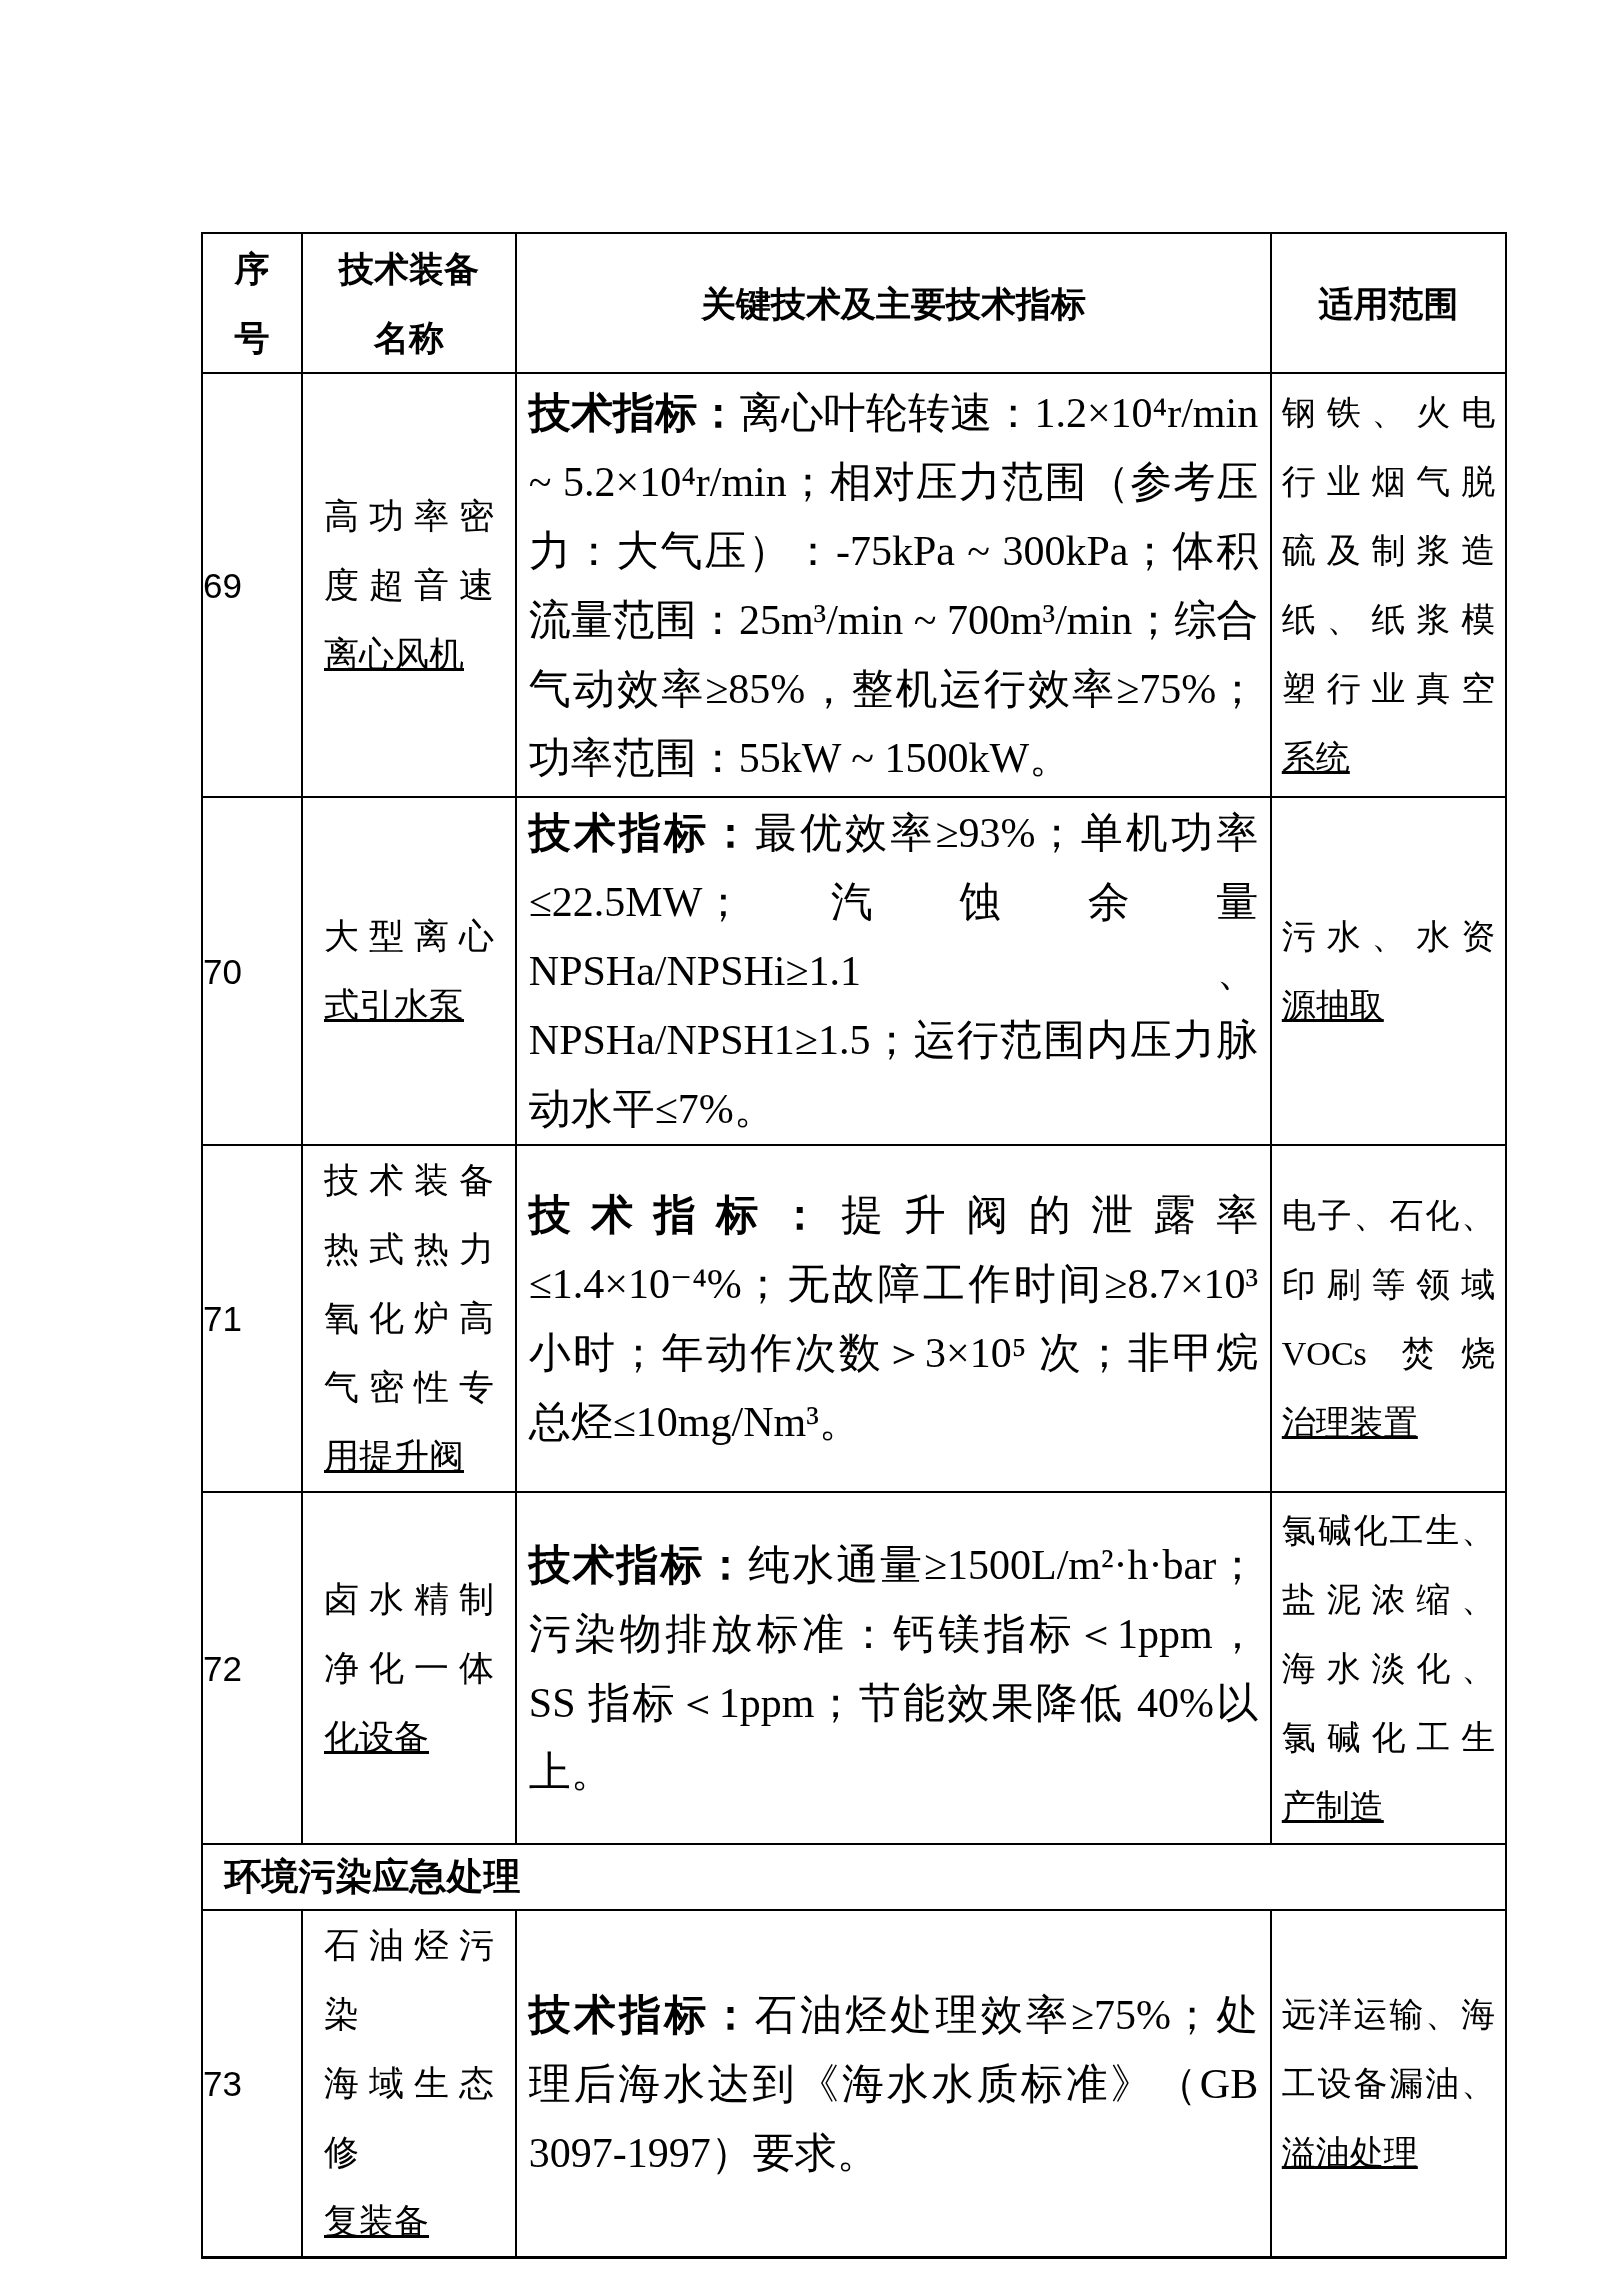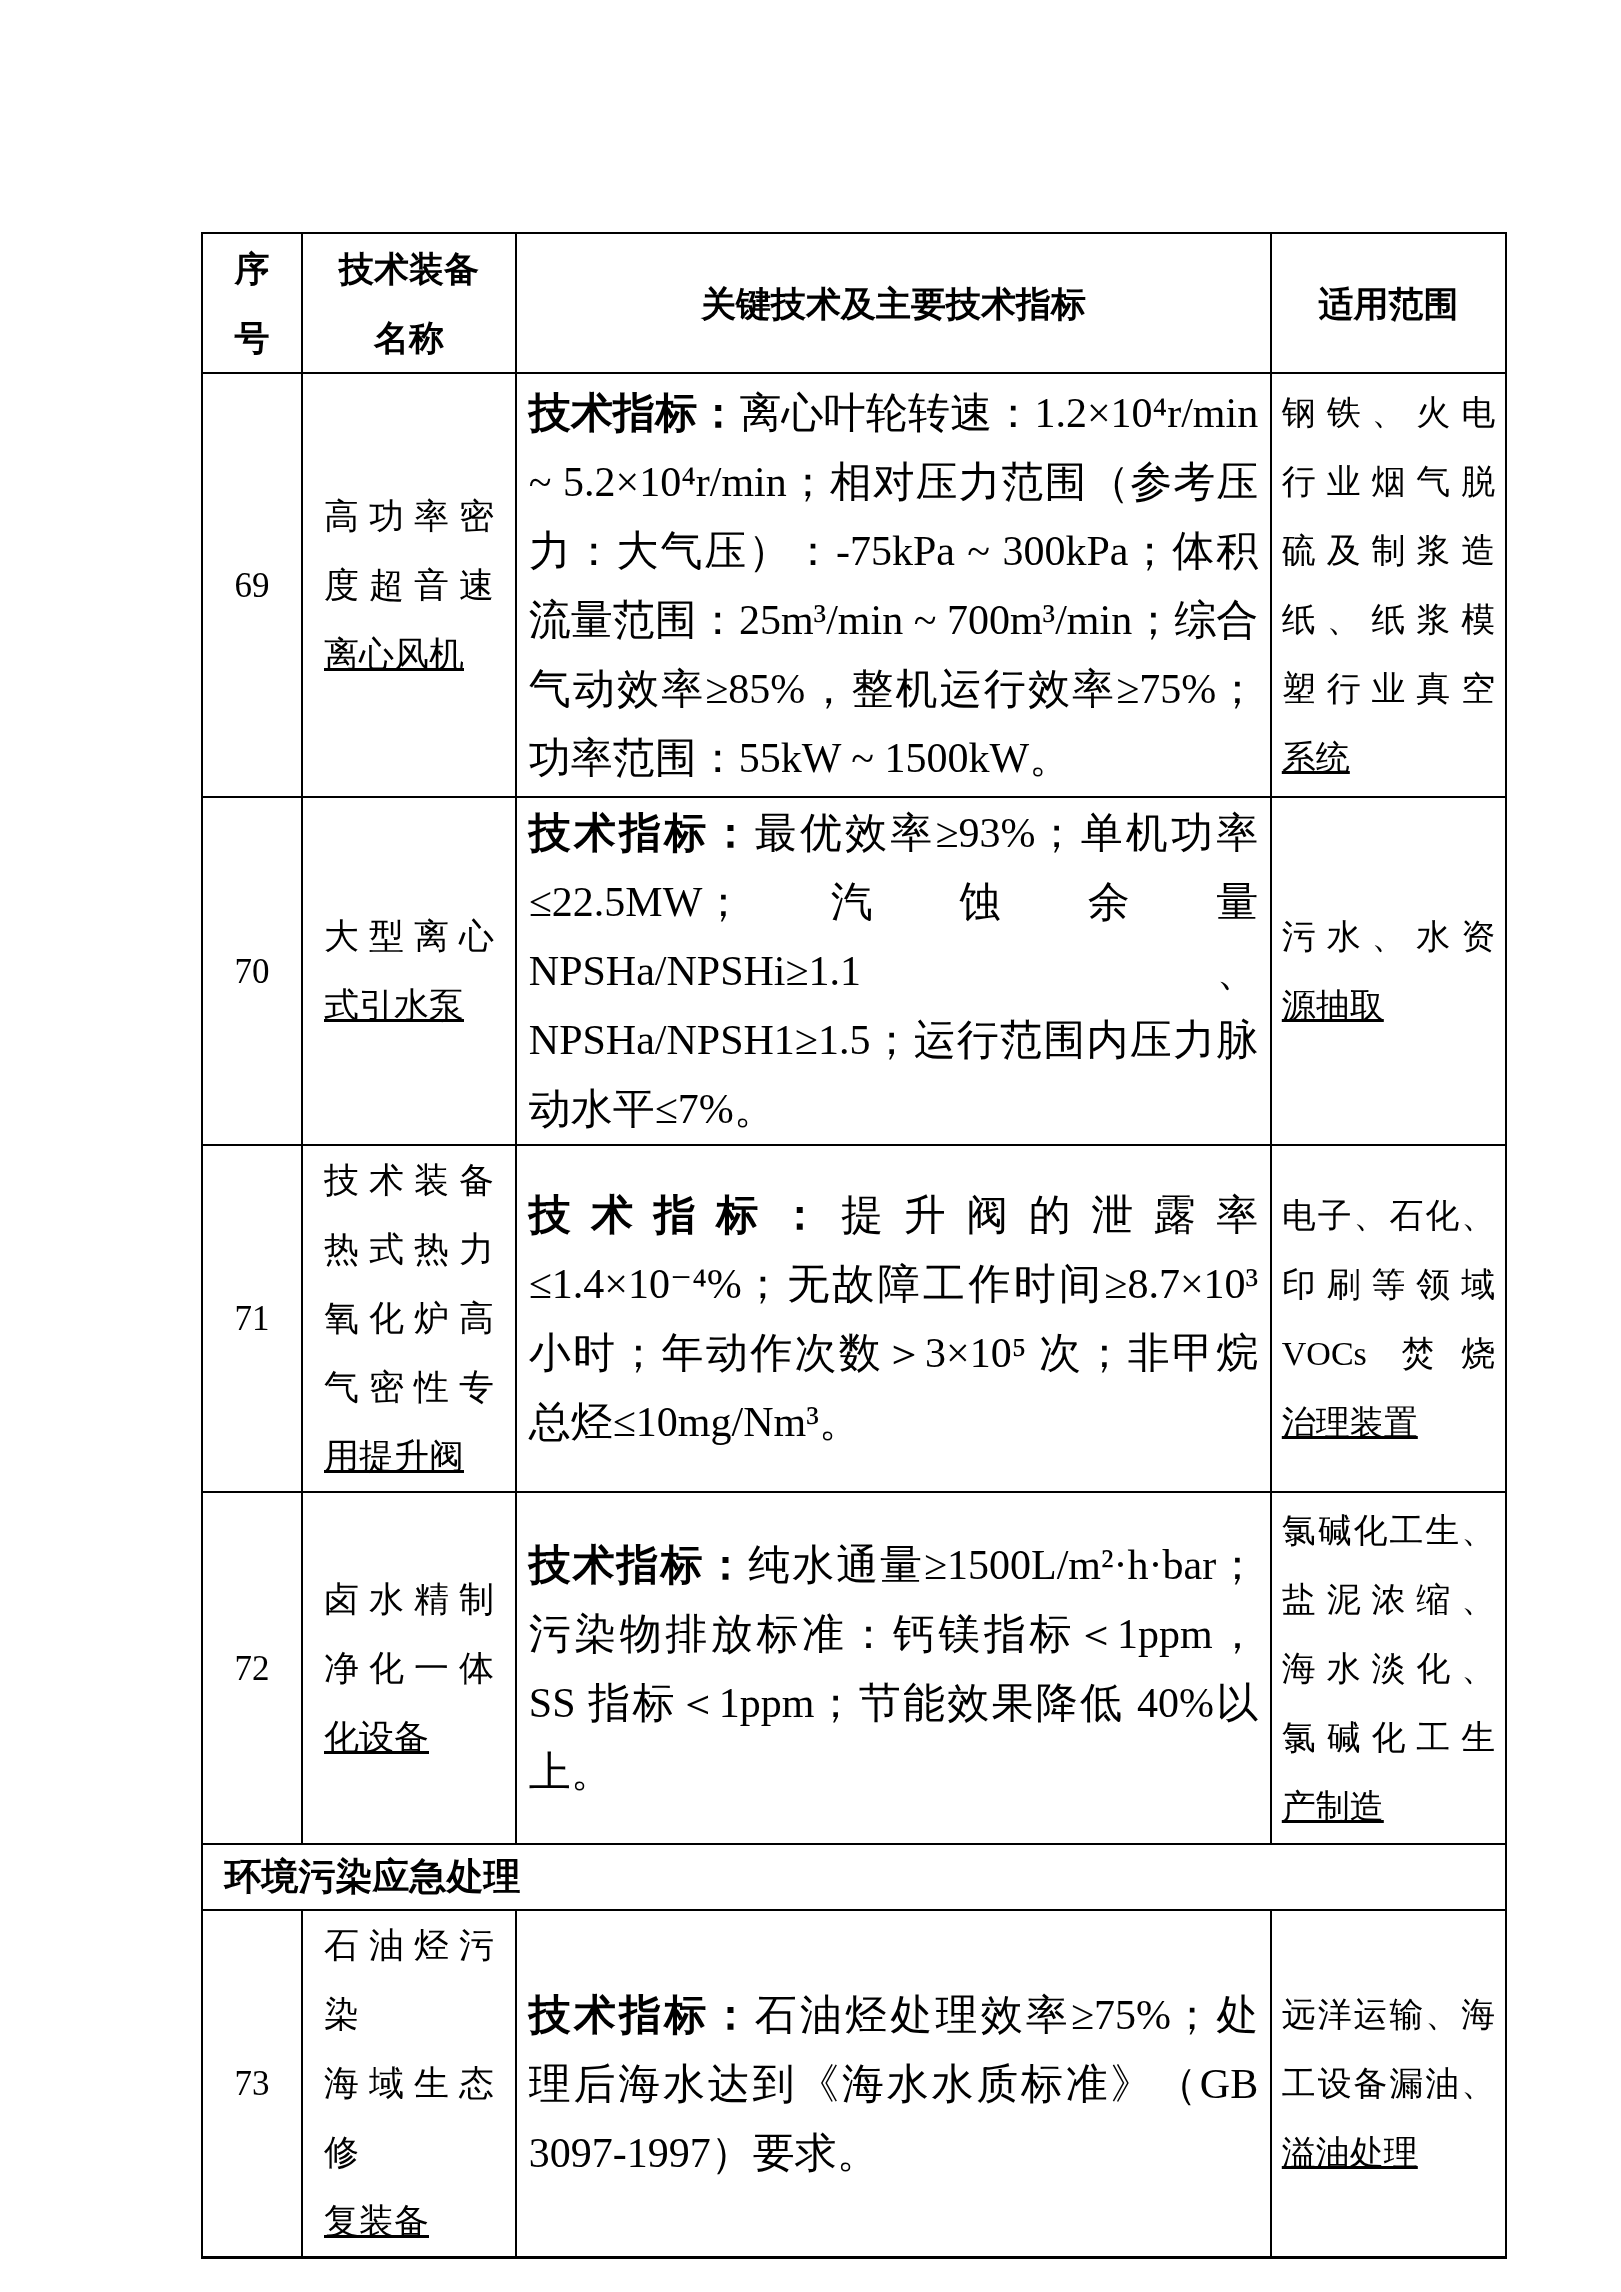--- a/index.html
+++ b/index.html
@@ -47,22 +47,22 @@
     font-size: 35px;
     line-height: 69px;
     text-align: center;
     white-space: pre-line;
   }
 
   
   td.num {
     font-size: 35px;
     line-height: 69px;
-    text-align: center;
-    font-family: Liberation Serif, serif;
+    text-align: left;
+    font-family: Liberation Sans, sans-serif;
   }
 
   
   td.name {
     font-size: 35px;
     line-height: 69px;
     padding: 0 21px;
   }
   
   td.scope {

